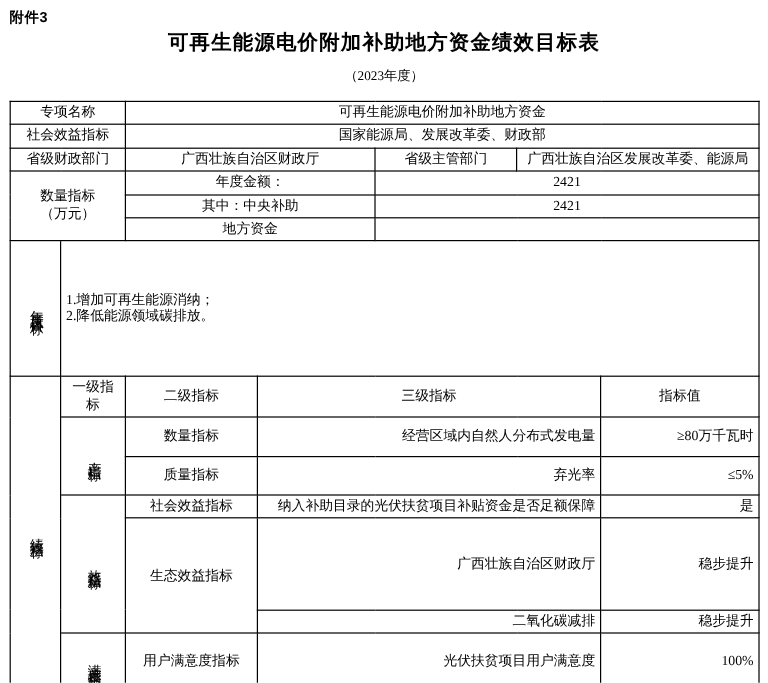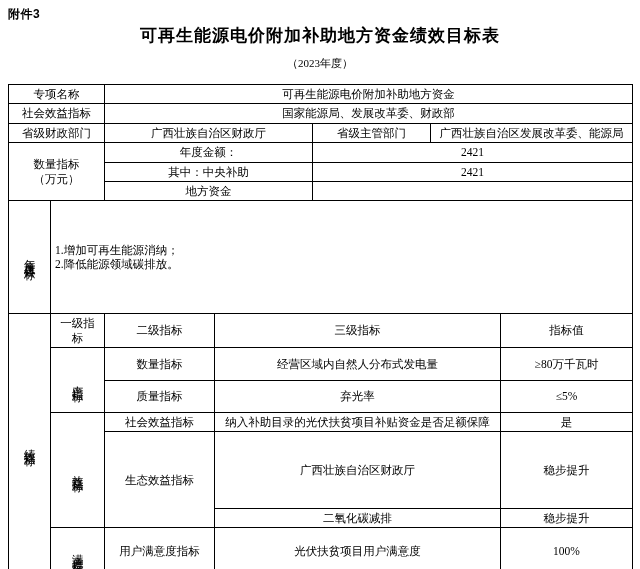--- a/index.html
+++ b/index.html
@@ -59,21 +59,21 @@
     table-layout: fixed;
   }
   table.main td {
     border: 1px solid #000000;
     font-size: 11.5px;
     padding: 2px 4px;
     vertical-align: middle;
     line-height: 1.25;
   }
   .ctr { text-align: center; }
-  .lft { text-align: center; }
+  .lft { text-align: right; }
   .vert {
     writing-mode: vertical-rl;
     text-orientation: upright;
     letter-spacing: 2px;
     display: inline-block;
     line-height: 1.1;
   }
   .vert-wrap {
     text-align: center;
     vertical-align: middle;

